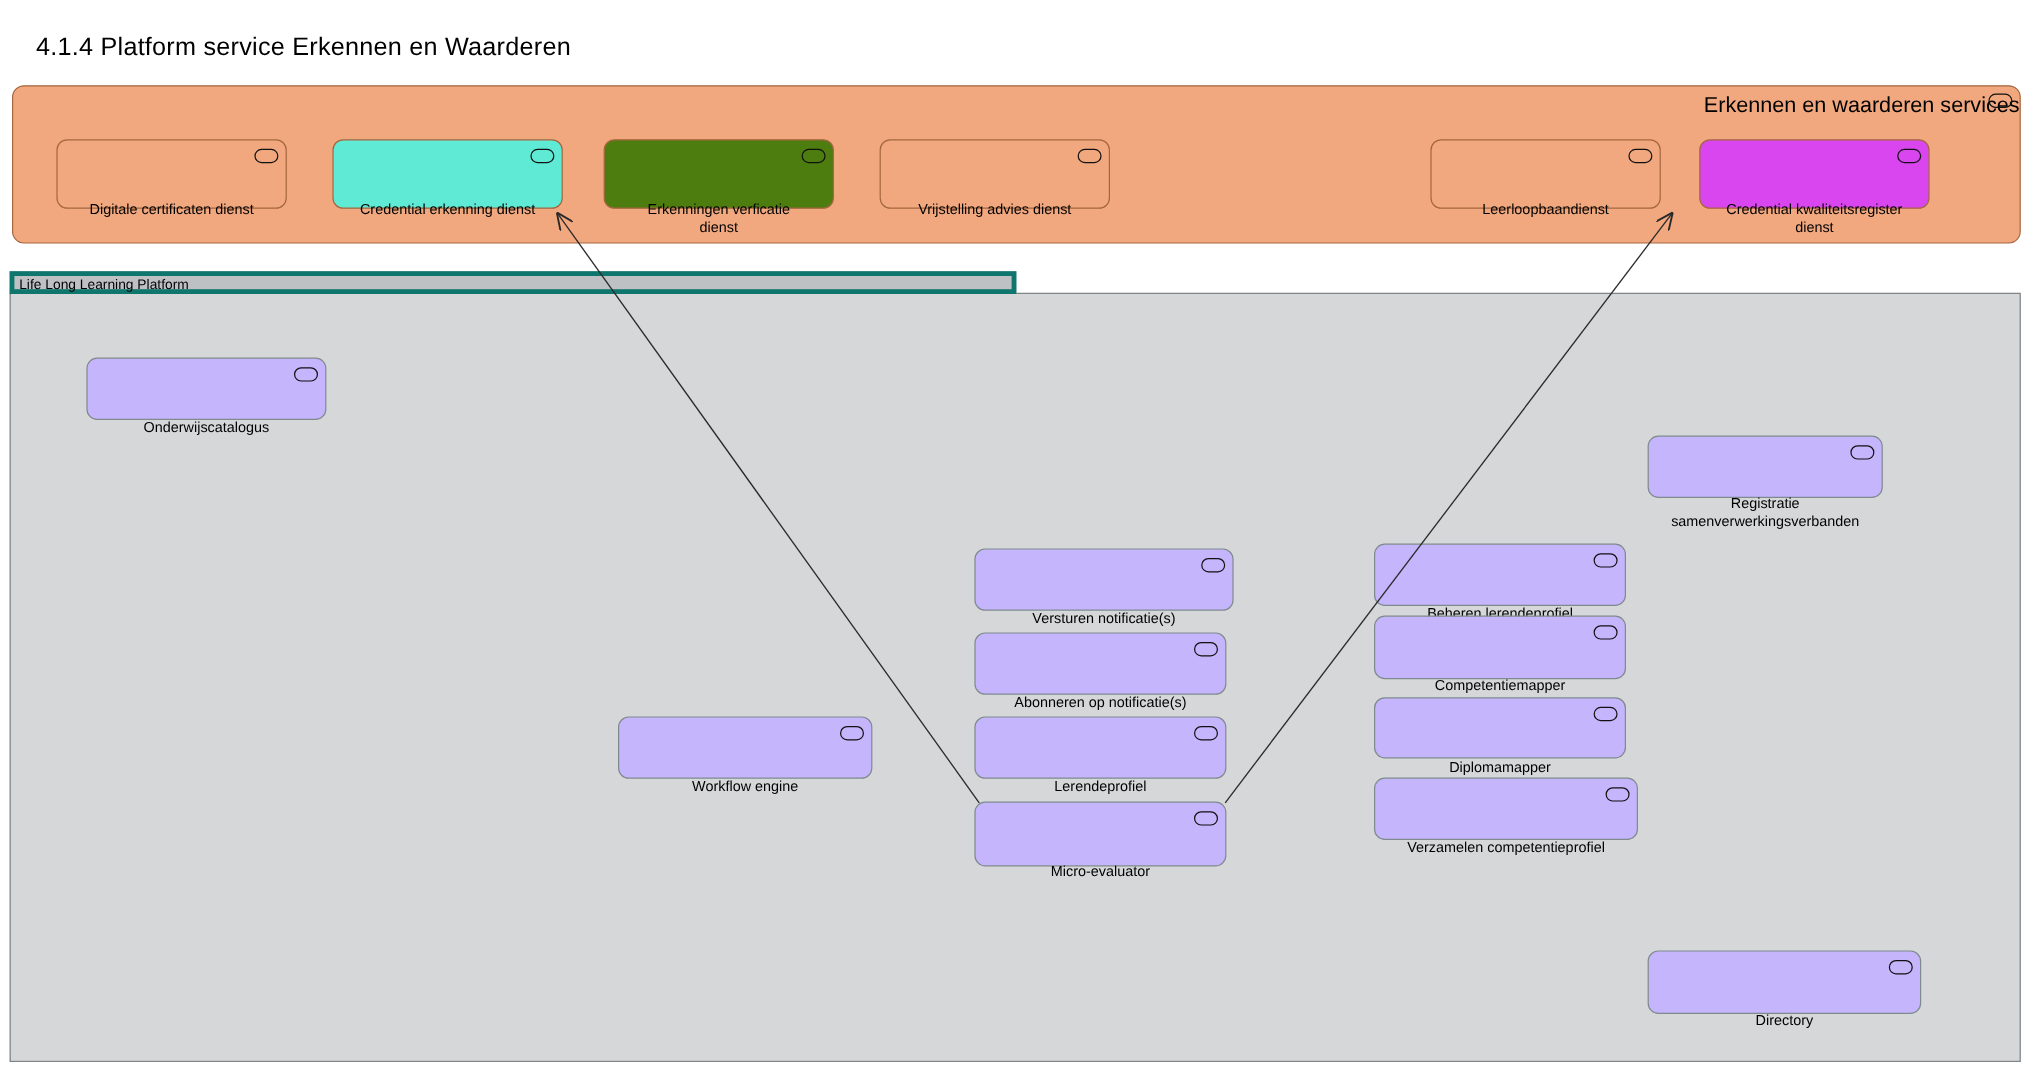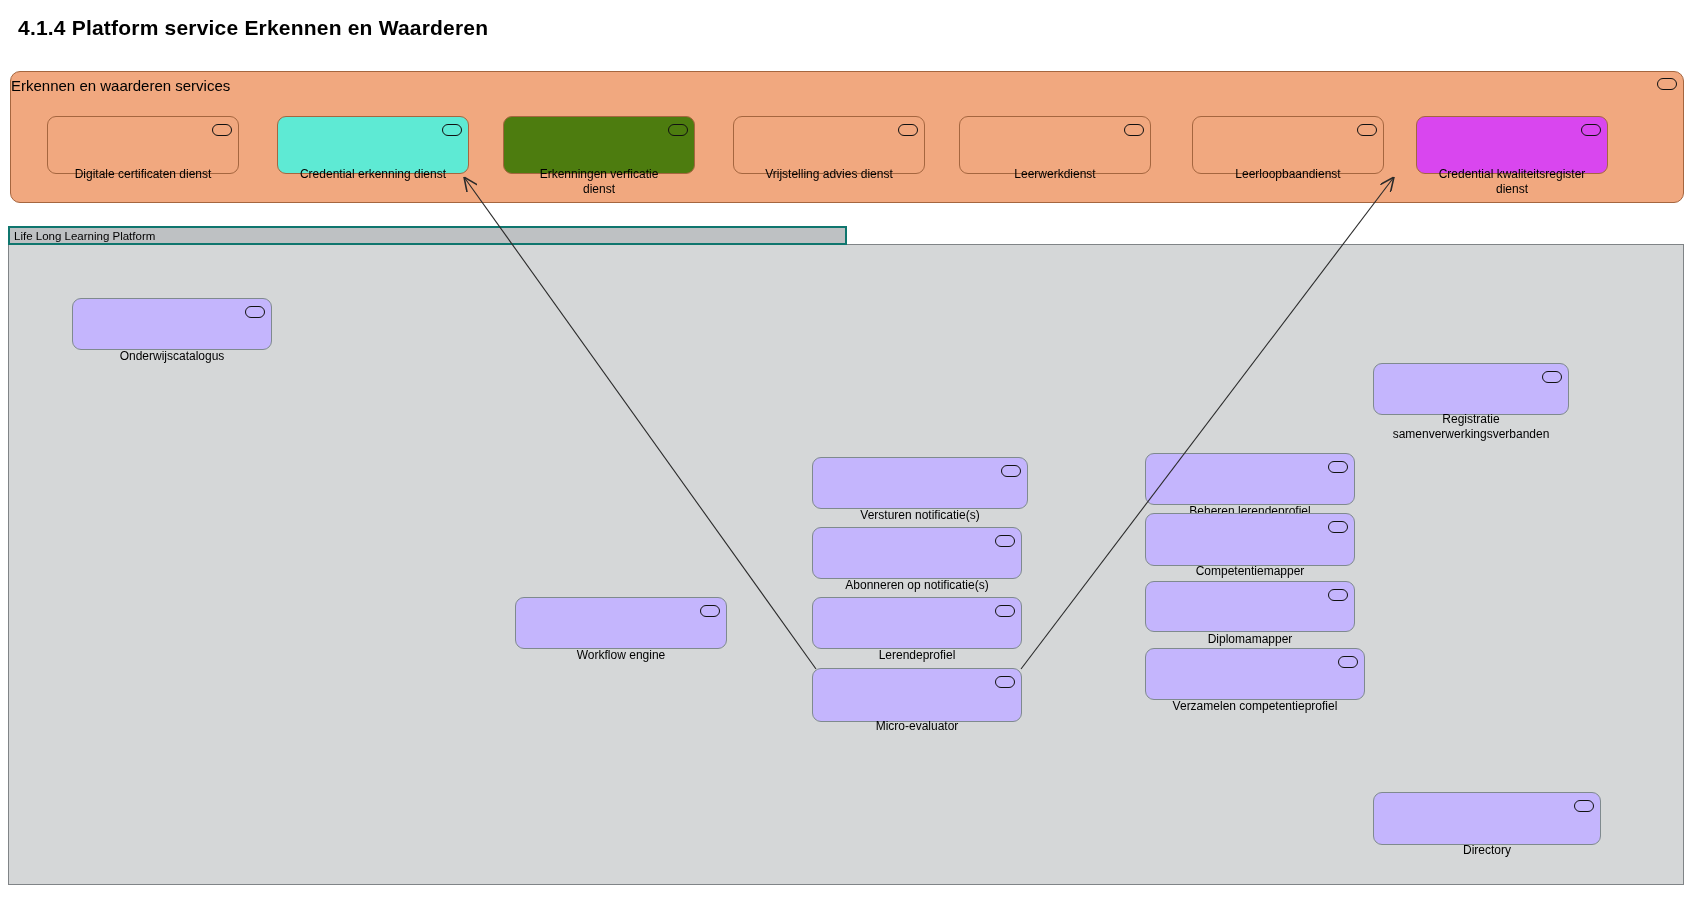--- a/index.html
+++ b/index.html
@@ -1,39 +1,39 @@
 <!DOCTYPE html>
 <html><head>
 <meta charset="utf-8">
 <style>
   html,body{margin:0;padding:0;background:#ffffff;}
   body{font-family:"Liberation Sans","DejaVu Sans",sans-serif;color:#000;}
   .canvas{position:relative;width:1695px;height:909px;background:#ffffff;overflow:hidden;}
 
-  .title{position:absolute;left:14px;top:12px;margin:4px;font-size:21px;font-weight:bold;letter-spacing:0.2px;}
+  .title{position:absolute;left:14px;top:12px;margin:16px;font-size:21px;font-weight:normal;letter-spacing:0.2px;}
 
   
   .group-orange{position:absolute;left:10px;top:71px;width:1674px;height:132px;
     border:1px solid #a5663f;border-radius:10px;box-sizing:border-box;}
-  .group-orange-label{position:absolute;left:0;right:0;top:5px;text-align:left;font-size:15px;}
+  .group-orange-label{position:absolute;left:0;right:0;top:5px;text-align:right;font-size:18px;}
 
   
   .node{position:absolute;box-sizing:border-box;border-radius:9px;font-size:12px;text-align:center;}
   .node .node-label{display:block;padding:6px 12px 0 12px;white-space:pre-line;line-height:1.22;margin-top:44px;}
   .node.orange{border:1px solid #a5663f;}
   .node.cyan{background:#c4b5fd;border:1px solid #7f8a8e;}
 
   
   .svc-icon{position:absolute;top:7px;right:6px;width:18px;height:10px;
     border:1.4px solid #111;border-radius:7px;background:transparent;}
   .group-orange .svc-icon{top:6px;right:6px;}
 
   
   .platform-tab{position:absolute;left:8px;top:226px;width:839px;height:19px;
-    background:#bec1c3;border:2px solid #0f766e;box-sizing:border-box;
+    background:#bec1c3;border:4px solid #0f766e;box-sizing:border-box;
     font-size:11.5px;line-height:17px;padding-left:4px;z-index:1;}
   .platform-body{position:absolute;left:8px;top:244px;width:1676px;height:641px;
     background:#d5d7d8;border:1px solid #808487;box-sizing:border-box;z-index:0;}
 
   .arrows{position:absolute;left:0;top:0;width:1695px;height:909px;pointer-events:none;z-index:3;}
 </style>
 </head>
 <body>
 
 <div class="canvas">
@@ -53,24 +53,20 @@
     <span class="node-label">Credential erkenning dienst</span>
     <span class="svc-icon"></span>
   </div>
   <div class="node orange" style="left:503px;top:116px;width:192px;height:58px;background:#4d7c0f">
     <span class="node-label">Erkenningen verficatie
 dienst</span>
     <span class="svc-icon"></span>
   </div>
   <div class="node orange" style="left:733px;top:116px;width:192px;height:58px;background:#f1a87f">
     <span class="node-label">Vrijstelling advies dienst</span>
-    <span class="svc-icon"></span>
-  </div>
-  <div class="node orange" style="left:959px;top:116px;width:192px;height:58px;background:#f1a87f">
-    <span class="node-label">Leerwerkdienst</span>
     <span class="svc-icon"></span>
   </div>
   <div class="node orange" style="left:1192px;top:116px;width:192px;height:58px;background:#f1a87f">
     <span class="node-label">Leerloopbaandienst</span>
     <span class="svc-icon"></span>
   </div>
   <div class="node orange" style="left:1416px;top:116px;width:192px;height:58px;background:#d946ef">
     <span class="node-label">Credential kwaliteitsregister
 dienst</span>
     <span class="svc-icon"></span>

